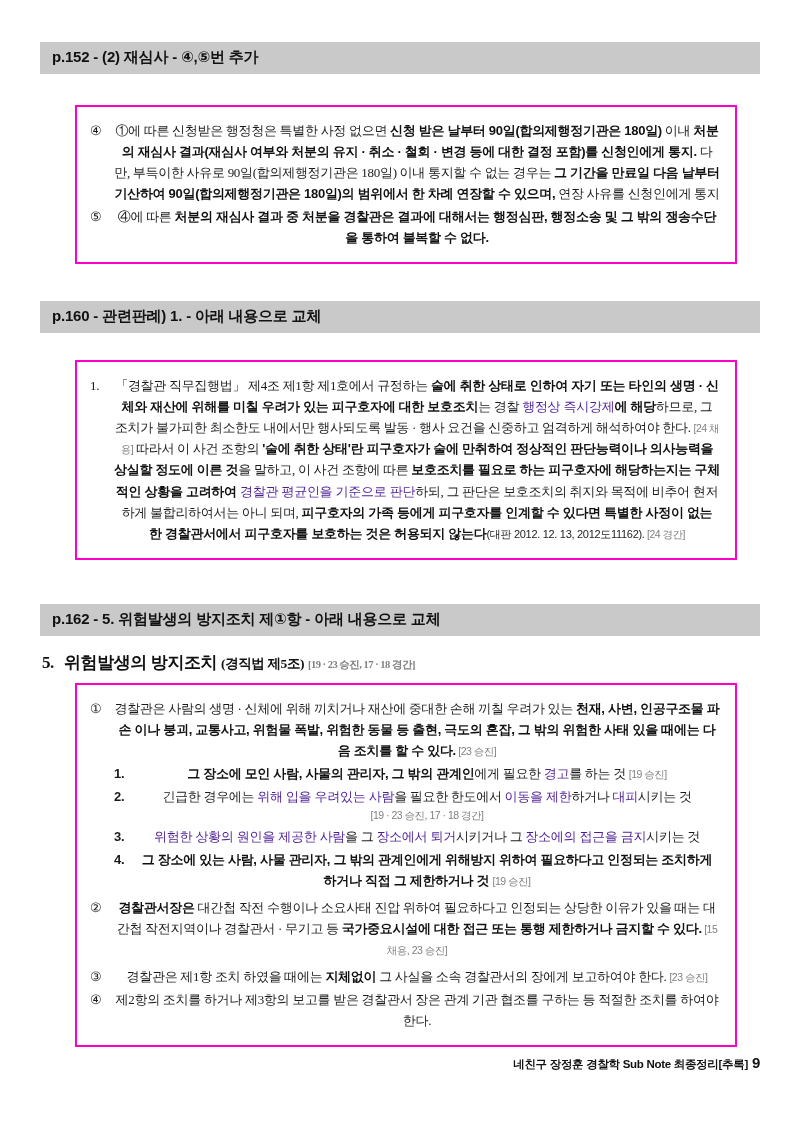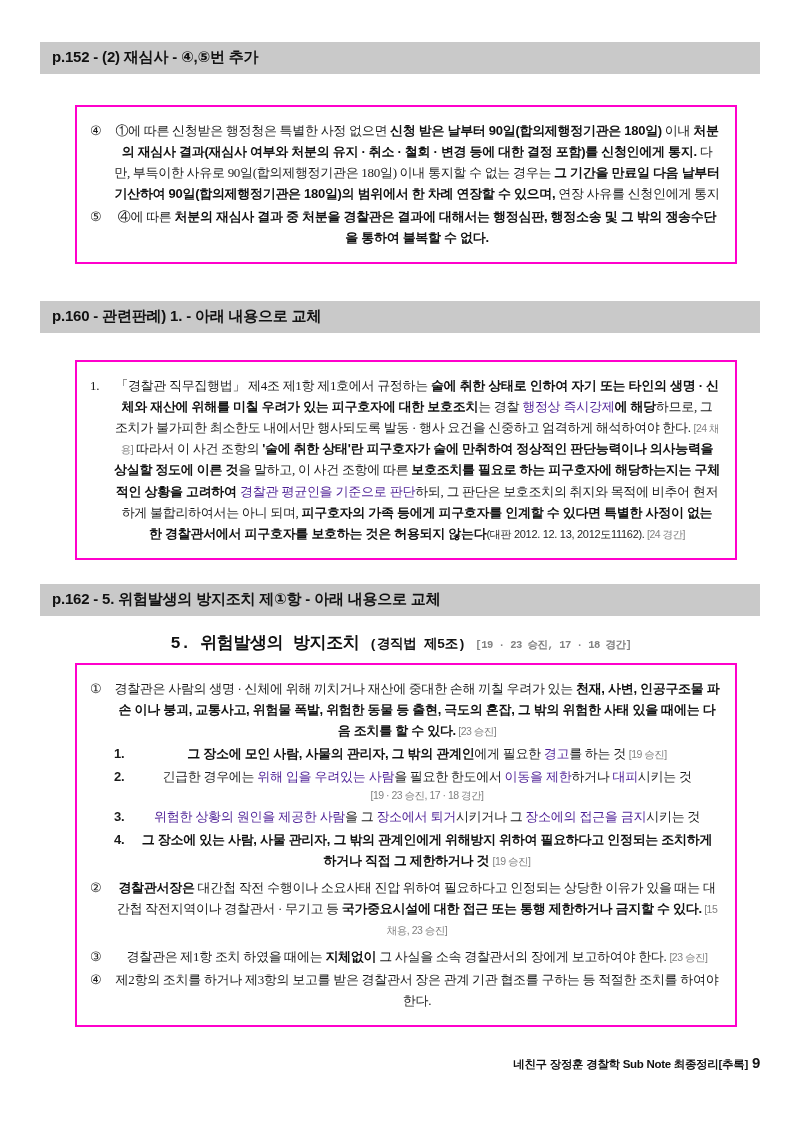--- a/index.html
+++ b/index.html
@@ -16,21 +16,21 @@
   .bar{
     background:#c9c9c9;
     font-family:"Liberation Sans","DejaVu Sans",sans-serif;
     font-weight:bold;
     font-size:15px;
     color:#111;
     padding:6px 12px 7px 12px;
     letter-spacing:-0.2px;
   }
   .bar2{margin-top:37px;}
-  .bar3{margin-top:24px;}
+  .bar3{margin-top:44px;}
   .pinkbox{
     border:2px solid #ff00cc;
     margin:31px 23px 0 35px;
     padding:13px 15px 12px 13px;
     font-size:13px;
     line-height:1.62;
     letter-spacing:-0.3px;
   }
   .box2{margin-top:27px;}
   .box3{margin-top:9px;}
@@ -40,26 +40,25 @@
   .item.sub{margin-left:24px;}
   .item.sub .marker{flex:0 0 20px;font-family:"Liberation Sans","DejaVu Sans",sans-serif;font-weight:bold;}
   .item.gap{margin-top:6px;}
   .run-b{font-family:"Liberation Sans","DejaVu Sans",sans-serif;font-weight:bold;color:#111;}
   .run-m{font-family:"Liberation Sans","DejaVu Sans",sans-serif;font-weight:normal;color:#4c1d95;}
   .run-tag{font-family:"Liberation Sans","DejaVu Sans",sans-serif;font-size:10.5px;color:#808080;letter-spacing:-0.5px;}
   .run-tagline{display:block;font-family:"Liberation Sans","DejaVu Sans",sans-serif;font-size:10.5px;color:#808080;letter-spacing:-0.5px;}
   .run-cite{font-family:"Liberation Sans","DejaVu Sans",sans-serif;font-weight:normal;font-size:11px;color:#222;}
   .heading5{
     margin:15px 0 0 2px;
-    font-family:Liberation Mono, monospace;
+    font-family:Liberation Serif, serif;
     font-weight:bold;
     font-size:17px;
     color:#111;
     letter-spacing:-0.4px;
-    text-align:center;
   }
   .heading5 .num{margin-right:10px;}
   .heading5 .law{font-size:13.5px;}
   .heading5 .htag{font-size:10.5px;color:#808080;font-weight:bold;letter-spacing:-0.5px;}
   .footer{
     position:absolute;
     top:1054px;
     right:40px;
     font-family:"Liberation Sans","DejaVu Sans",sans-serif;
     font-weight:bold;

